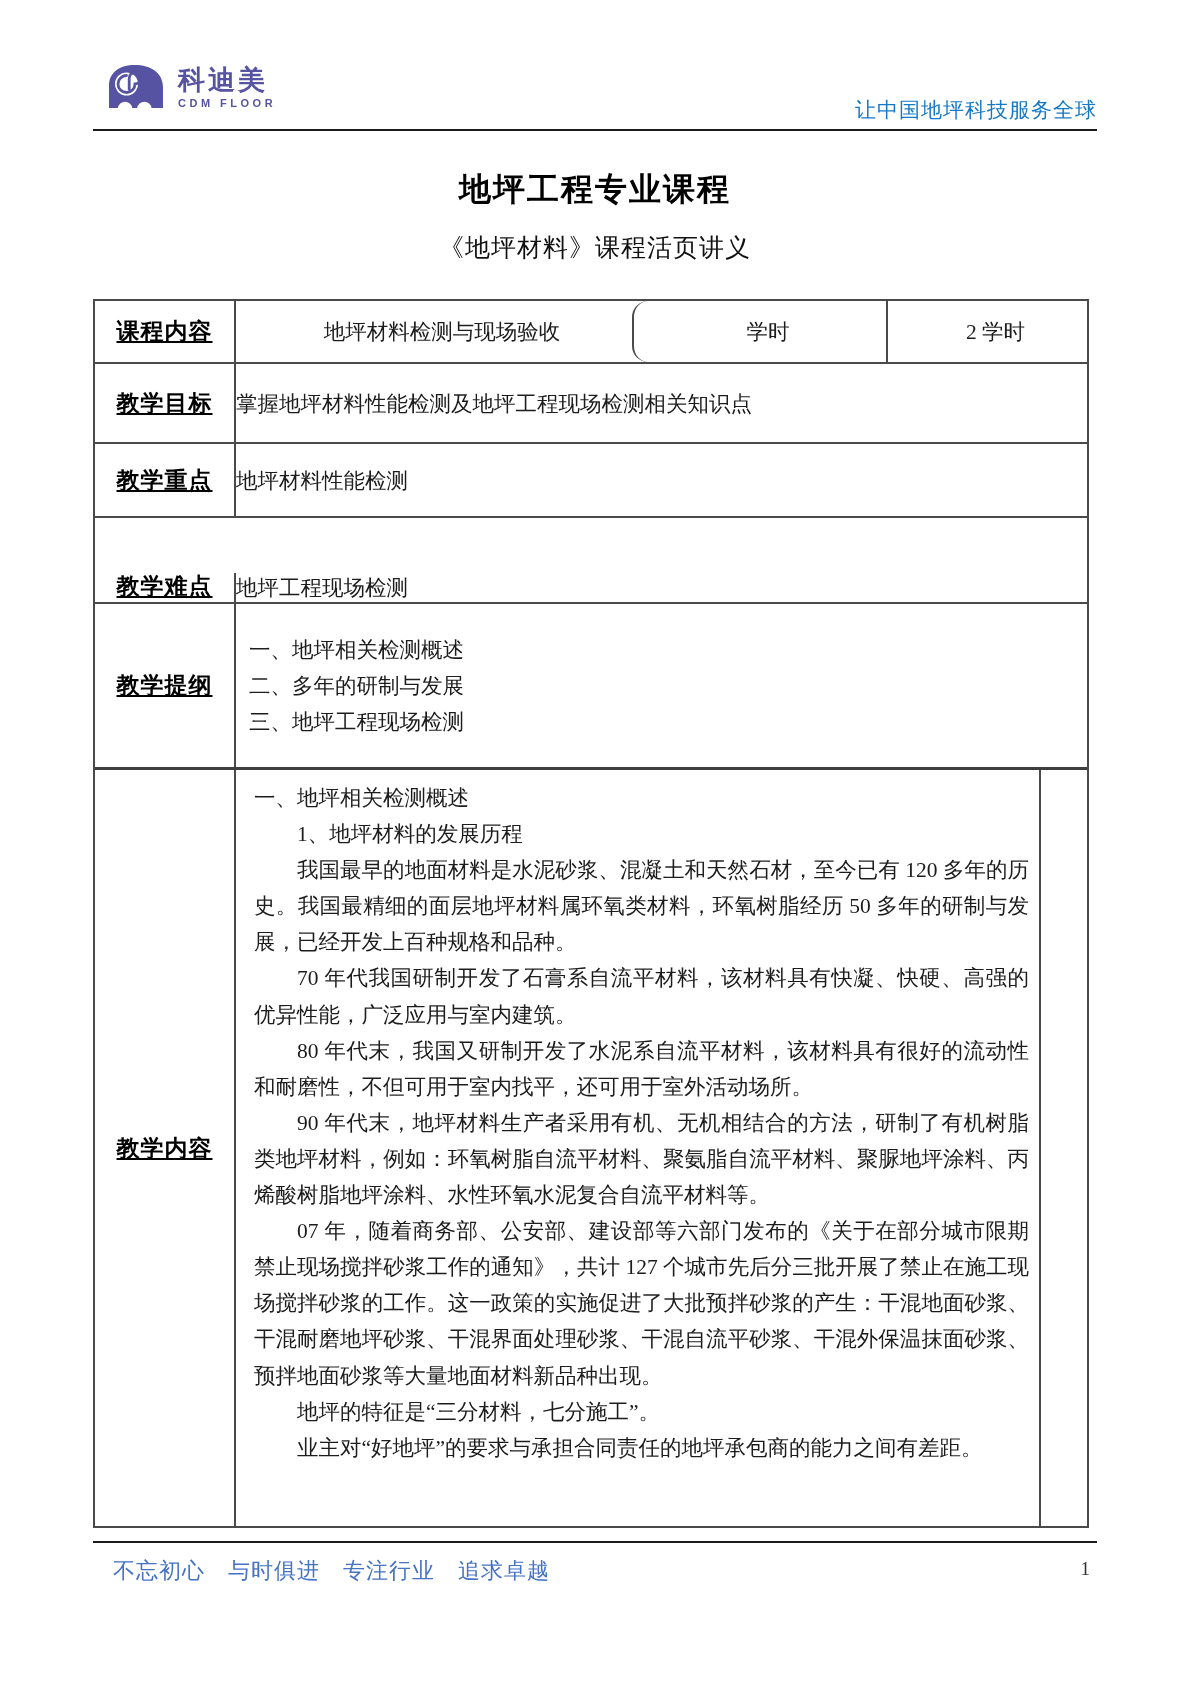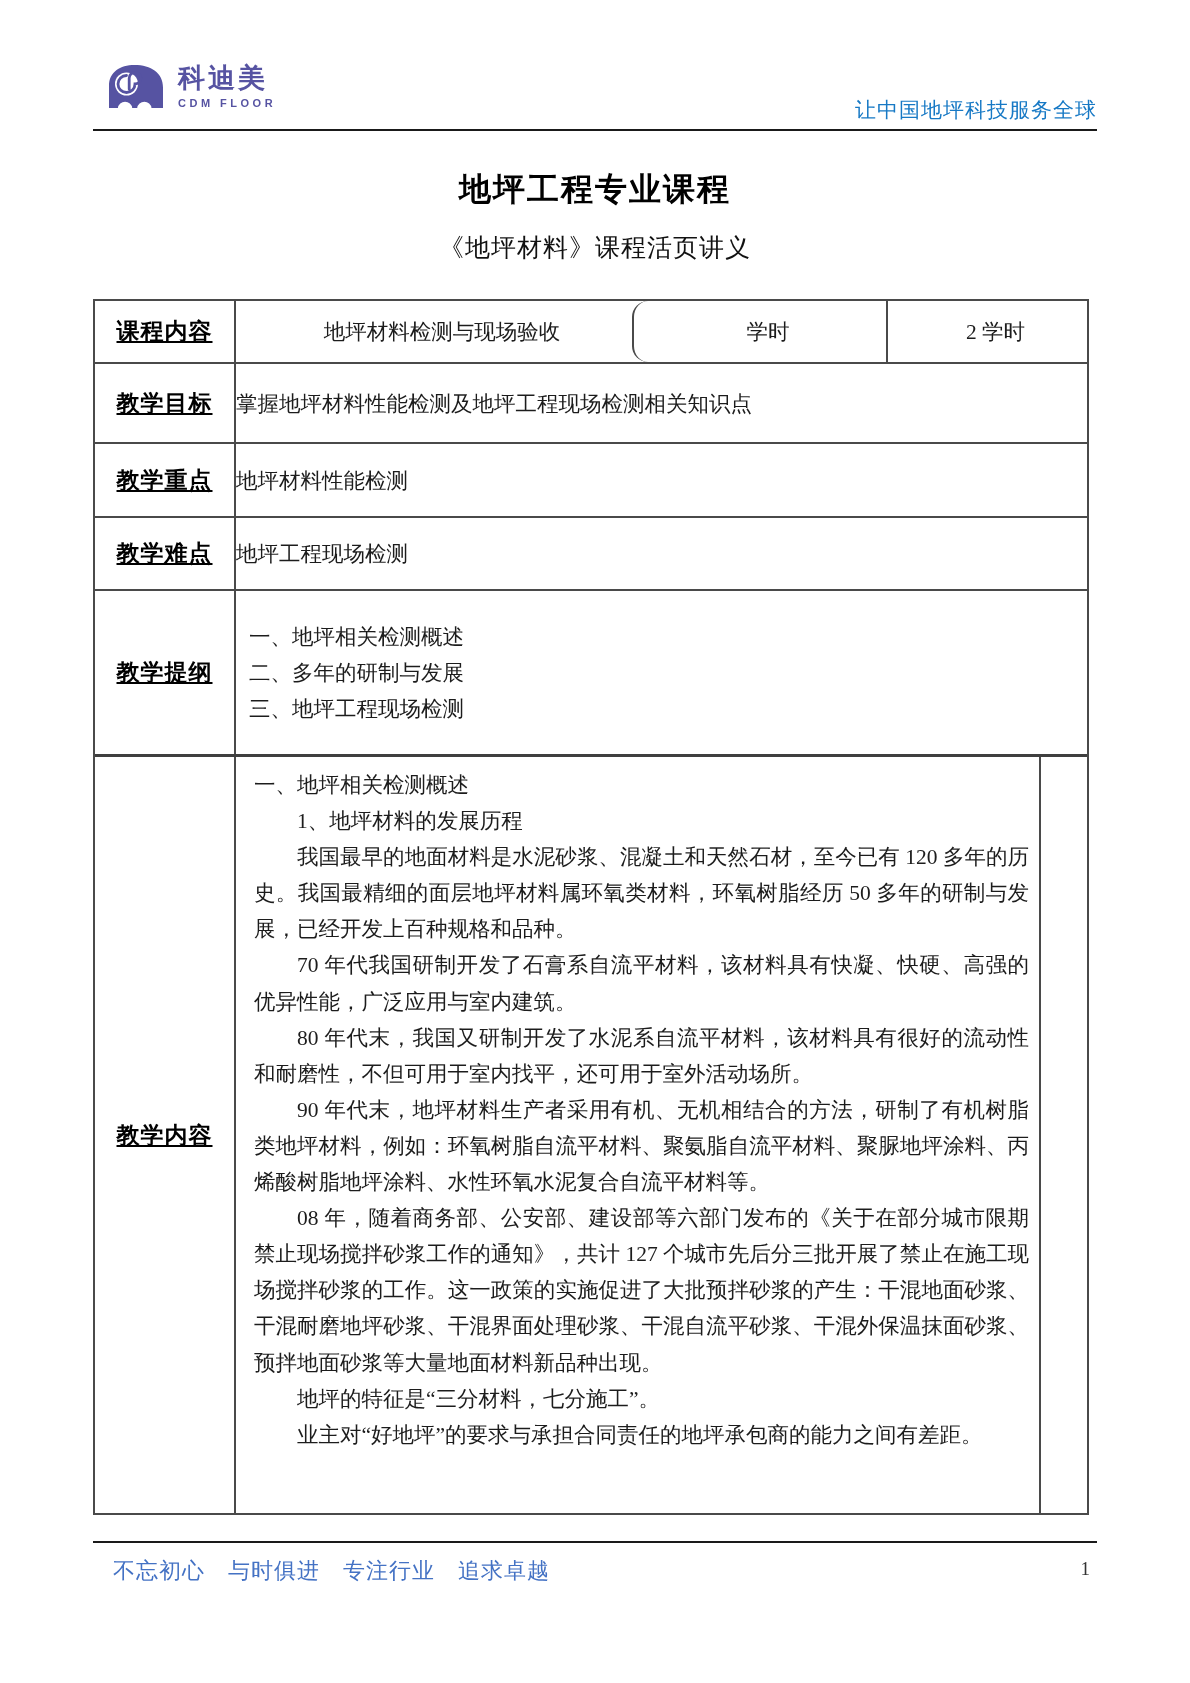--- a/index.html
+++ b/index.html
@@ -2,38 +2,38 @@
 <html><head>
 <meta charset="utf-8">
 <style>
   * { margin:0; padding:0; box-sizing:border-box; }
   html,body { width:1190px; height:1683px; background:#ffffff; }
   body { position:relative; font-family:"Liberation Serif", serif; color:#1c1c1c; overflow:hidden; }
 
   
   .logo { position:absolute; left:106px; top:62px; display:flex; align-items:center; gap:12px; }
   .logo-icon { width:60px; height:50px; display:block; }
-  .logo-cn { font-family:Liberation Mono, monospace; font-weight:700; font-size:27px; letter-spacing:3px; color:#5653a2; line-height:30px; }
+  .logo-cn { font-family:Liberation Sans, sans-serif; font-weight:700; font-size:27px; letter-spacing:3px; color:#5653a2; line-height:30px; }
   .logo-en { font-family:"Liberation Sans", sans-serif; font-weight:700; font-size:11px; letter-spacing:3.5px; color:#5653a2; margin-top:2px; }
   .slogan { position:absolute; right:93px; top:96px; font-size:21px; color:#1779c5; letter-spacing:1px; }
   .header-rule { position:absolute; left:93px; top:129px; width:1004px; height:2px; background:#1a1a1a; }
 
   
   .title-main { position:absolute; left:93px; top:168px; width:1004px; text-align:center;
     font-family:"Liberation Sans", sans-serif; font-weight:700; font-size:32px; color:#000; letter-spacing:2px; }
   .title-sub { position:absolute; left:93px; top:231px; width:1004px; text-align:center;
     font-size:25px; color:#111; letter-spacing:1px; }
 
   
   .doc-table { position:absolute; left:93px; top:299px; width:996px; border:2px solid #4a4a4a; }
   .t-row { display:flex; border-top:2px solid #4a4a4a; }
   .t-row:first-child { border-top:0; }
   .t-row--content { border-top:3px solid #3f3f3f; }
   .r1 { height:61px; } .r2 { height:80px; } .r3 { height:74px; }
-  .r4 { height:73px; } .r5 { height:165px; } .r6 { height:759px; }
+  .r4 { height:86px;align-items:flex-end; } .r5 { height:165px; } .r6 { height:759px; }
   .cell { border-left:2px solid #4a4a4a; }
   .cell:first-child { border-left:0; }
   .label-cell { flex:0 0 139px; display:flex; align-items:center; justify-content:center;
     font-family:"Liberation Sans", sans-serif; font-weight:700; font-size:23px; color:#000; letter-spacing:1px;text-decoration:underline; }
   .value-cell { flex:1; display:flex; align-items:center; padding-left:0; font-size:21.5px; color:#1c1c1c; }
   .center-cell { justify-content:center; padding-left:16px; }
   .c-course { flex:0 0 398px; } .c-hours { flex:0 0 254px;border-radius:16px; } .c-hoursval { flex:1; }
   .outline-cell { flex:1; display:flex; flex-direction:column; justify-content:center;
     padding-left:13px; font-size:21.5px; line-height:36px; color:#1c1c1c; }
   .content-cell { flex:0 0 805px; padding:10px 10px 0 18px; font-size:21.5px;
@@ -102,21 +102,21 @@
 
   <div class="t-row t-row--content r6">
     <div class="cell label-cell">教学内容</div>
     <div class="cell content-cell">
       <div class="para">一、地坪相关检测概述</div>
       <div class="para indent">1、地坪材料的发展历程</div>
       <div class="para indent">我国最早的地面材料是水泥砂浆、混凝土和天然石材，至今已有 120 多年的历史。我国最精细的面层地坪材料属环氧类材料，环氧树脂经历 50 多年的研制与发展，已经开发上百种规格和品种。</div>
       <div class="para indent">70 年代我国研制开发了石膏系自流平材料，该材料具有快凝、快硬、高强的优异性能，广泛应用与室内建筑。</div>
       <div class="para indent">80 年代末，我国又研制开发了水泥系自流平材料，该材料具有很好的流动性和耐磨性，不但可用于室内找平，还可用于室外活动场所。</div>
       <div class="para indent">90 年代末，地坪材料生产者采用有机、无机相结合的方法，研制了有机树脂类地坪材料，例如：环氧树脂自流平材料、聚氨脂自流平材料、聚脲地坪涂料、丙烯酸树脂地坪涂料、水性环氧水泥复合自流平材料等。</div>
-      <div class="para indent">08 年，随着商务部、公安部、建设部等六部门发布的《关于在部分城市限期禁止现场搅拌砂浆工作的通知》，共计 127 个城市先后分三批开展了禁止在施工现场搅拌砂浆的工作。这一政策的实施促进了大批预拌砂浆的产生：干混地面砂浆、干混耐磨地坪砂浆、干混界面处理砂浆、干混自流平砂浆、干混外保温抹面砂浆、预拌地面砂浆等大量地面材料新品种出现。</div>
+      <div class="para indent">07 年，随着商务部、公安部、建设部等六部门发布的《关于在部分城市限期禁止现场搅拌砂浆工作的通知》，共计 127 个城市先后分三批开展了禁止在施工现场搅拌砂浆的工作。这一政策的实施促进了大批预拌砂浆的产生：干混地面砂浆、干混耐磨地坪砂浆、干混界面处理砂浆、干混自流平砂浆、干混外保温抹面砂浆、预拌地面砂浆等大量地面材料新品种出现。</div>
       <div class="para indent">地坪的特征是“三分材料，七分施工”。</div>
       <div class="para indent">业主对“好地坪”的要求与承担合同责任的地坪承包商的能力之间有差距。</div>
     </div>
     <div class="cell content-spacer"></div>
   </div>
 
 </div>
 
 <div class="footer-rule"></div>
 <div class="footer-motto">不忘初心　与时俱进　专注行业　追求卓越</div>

